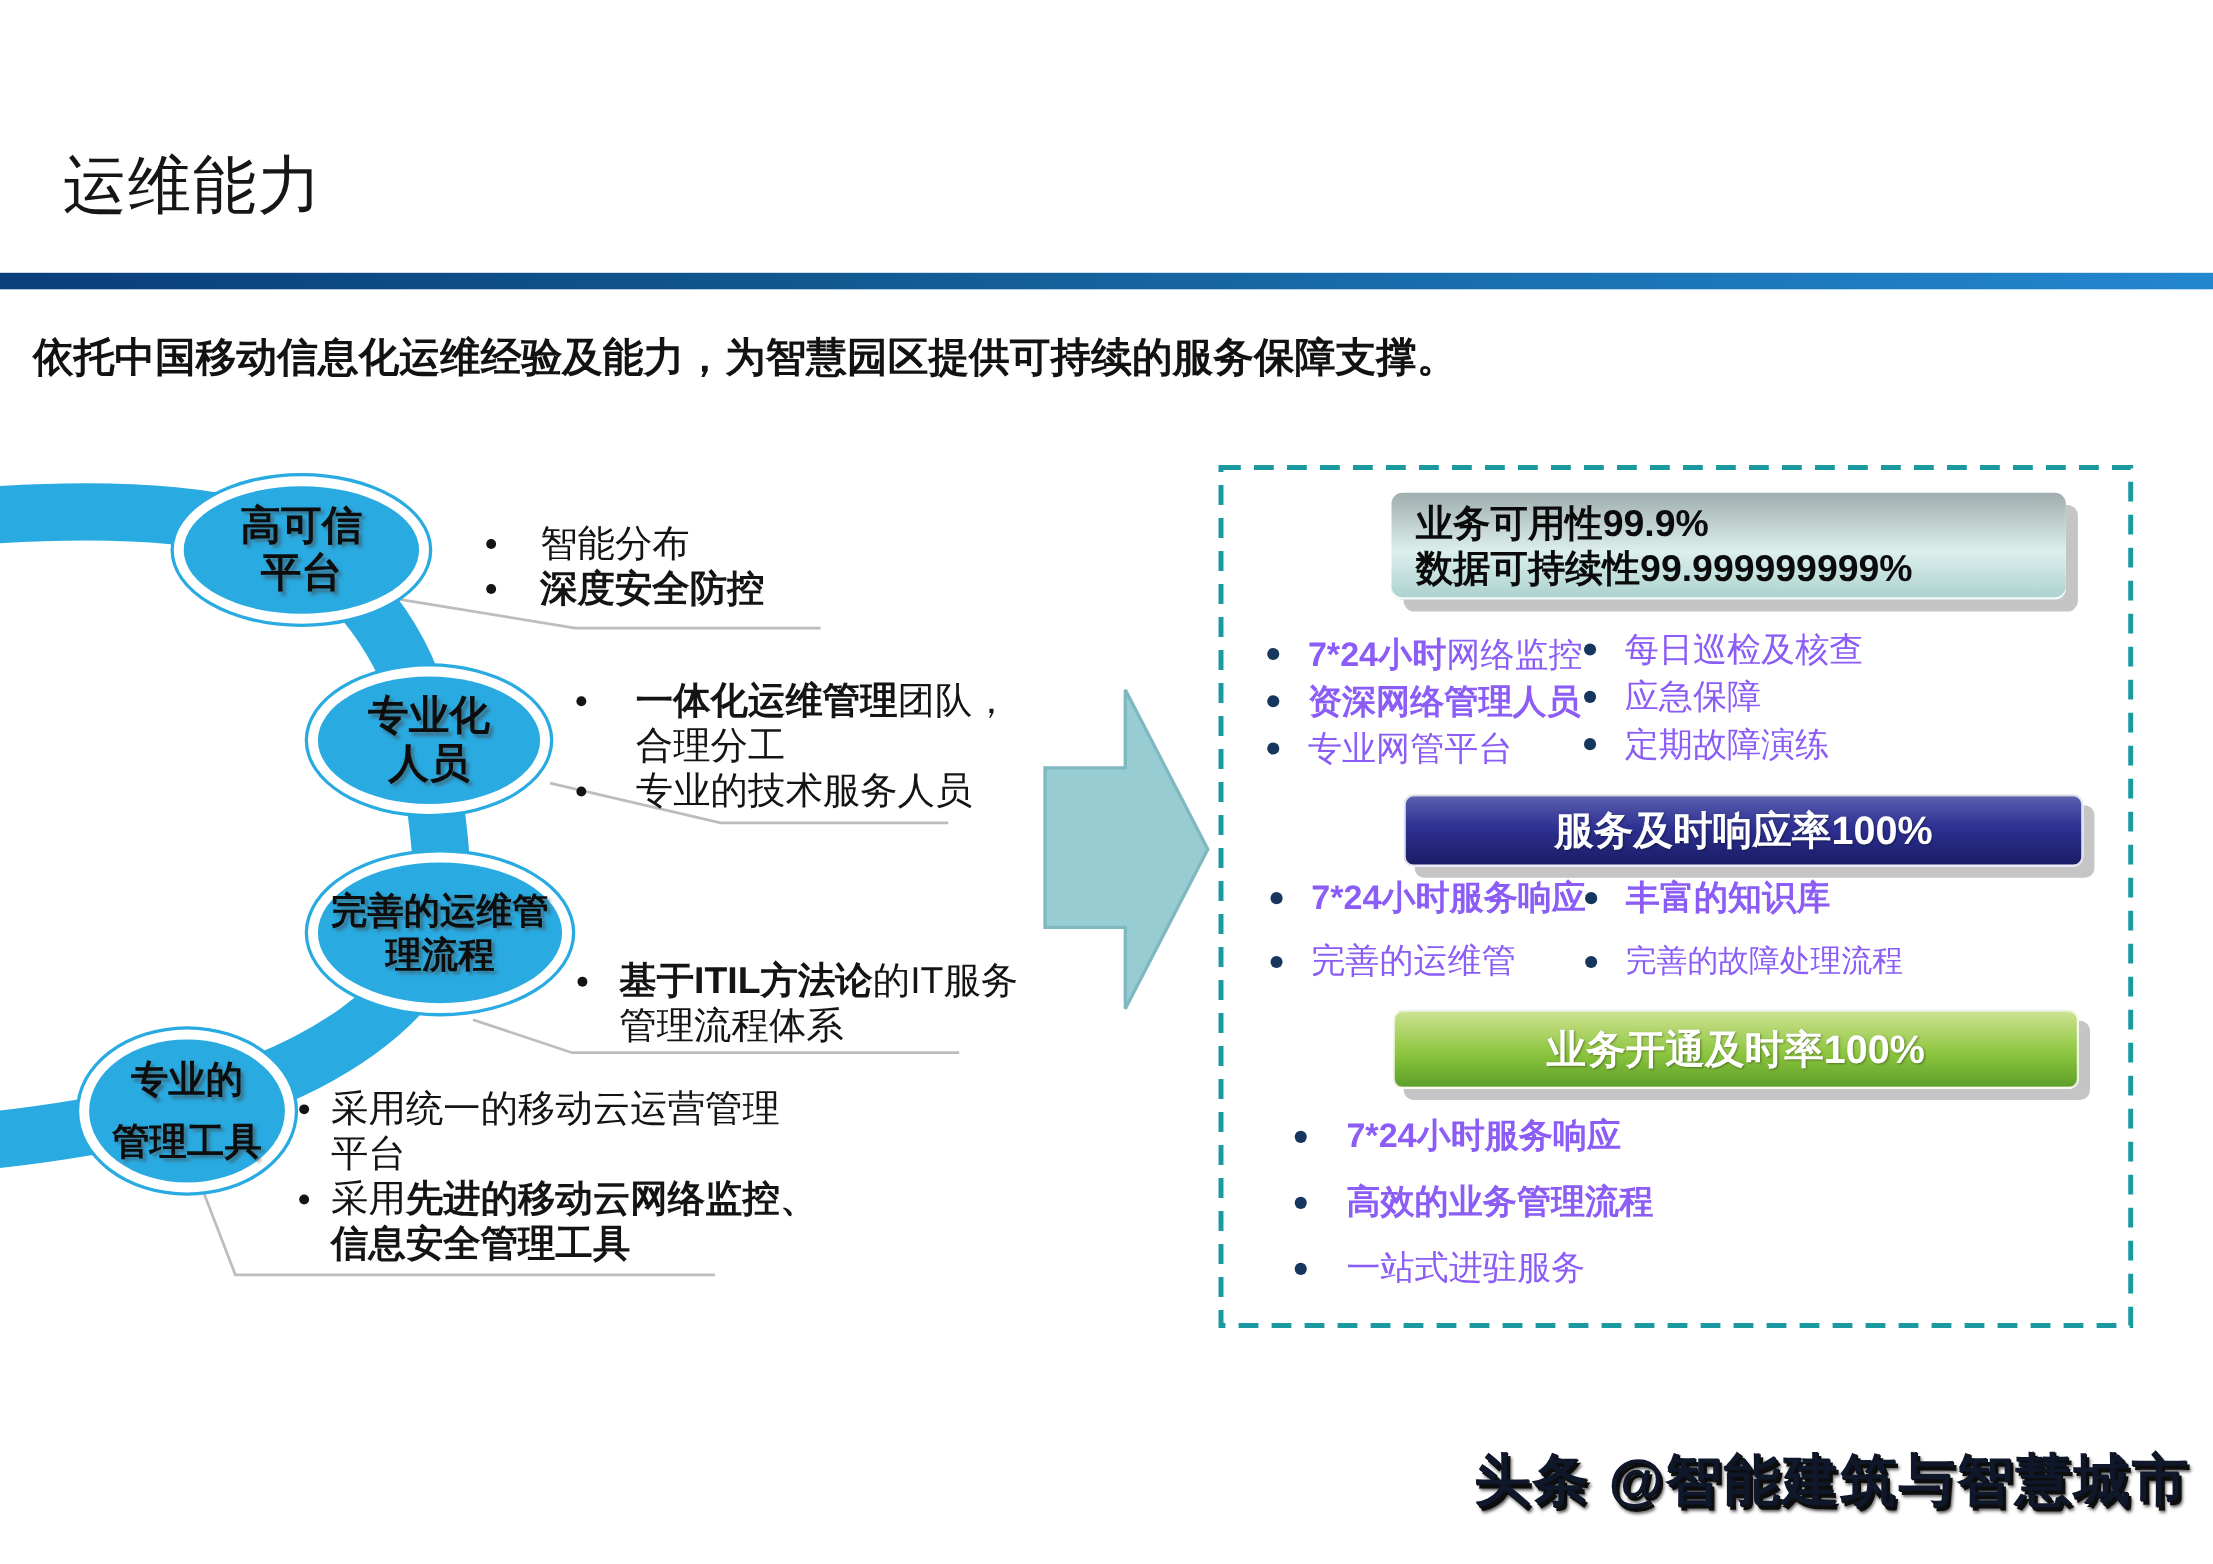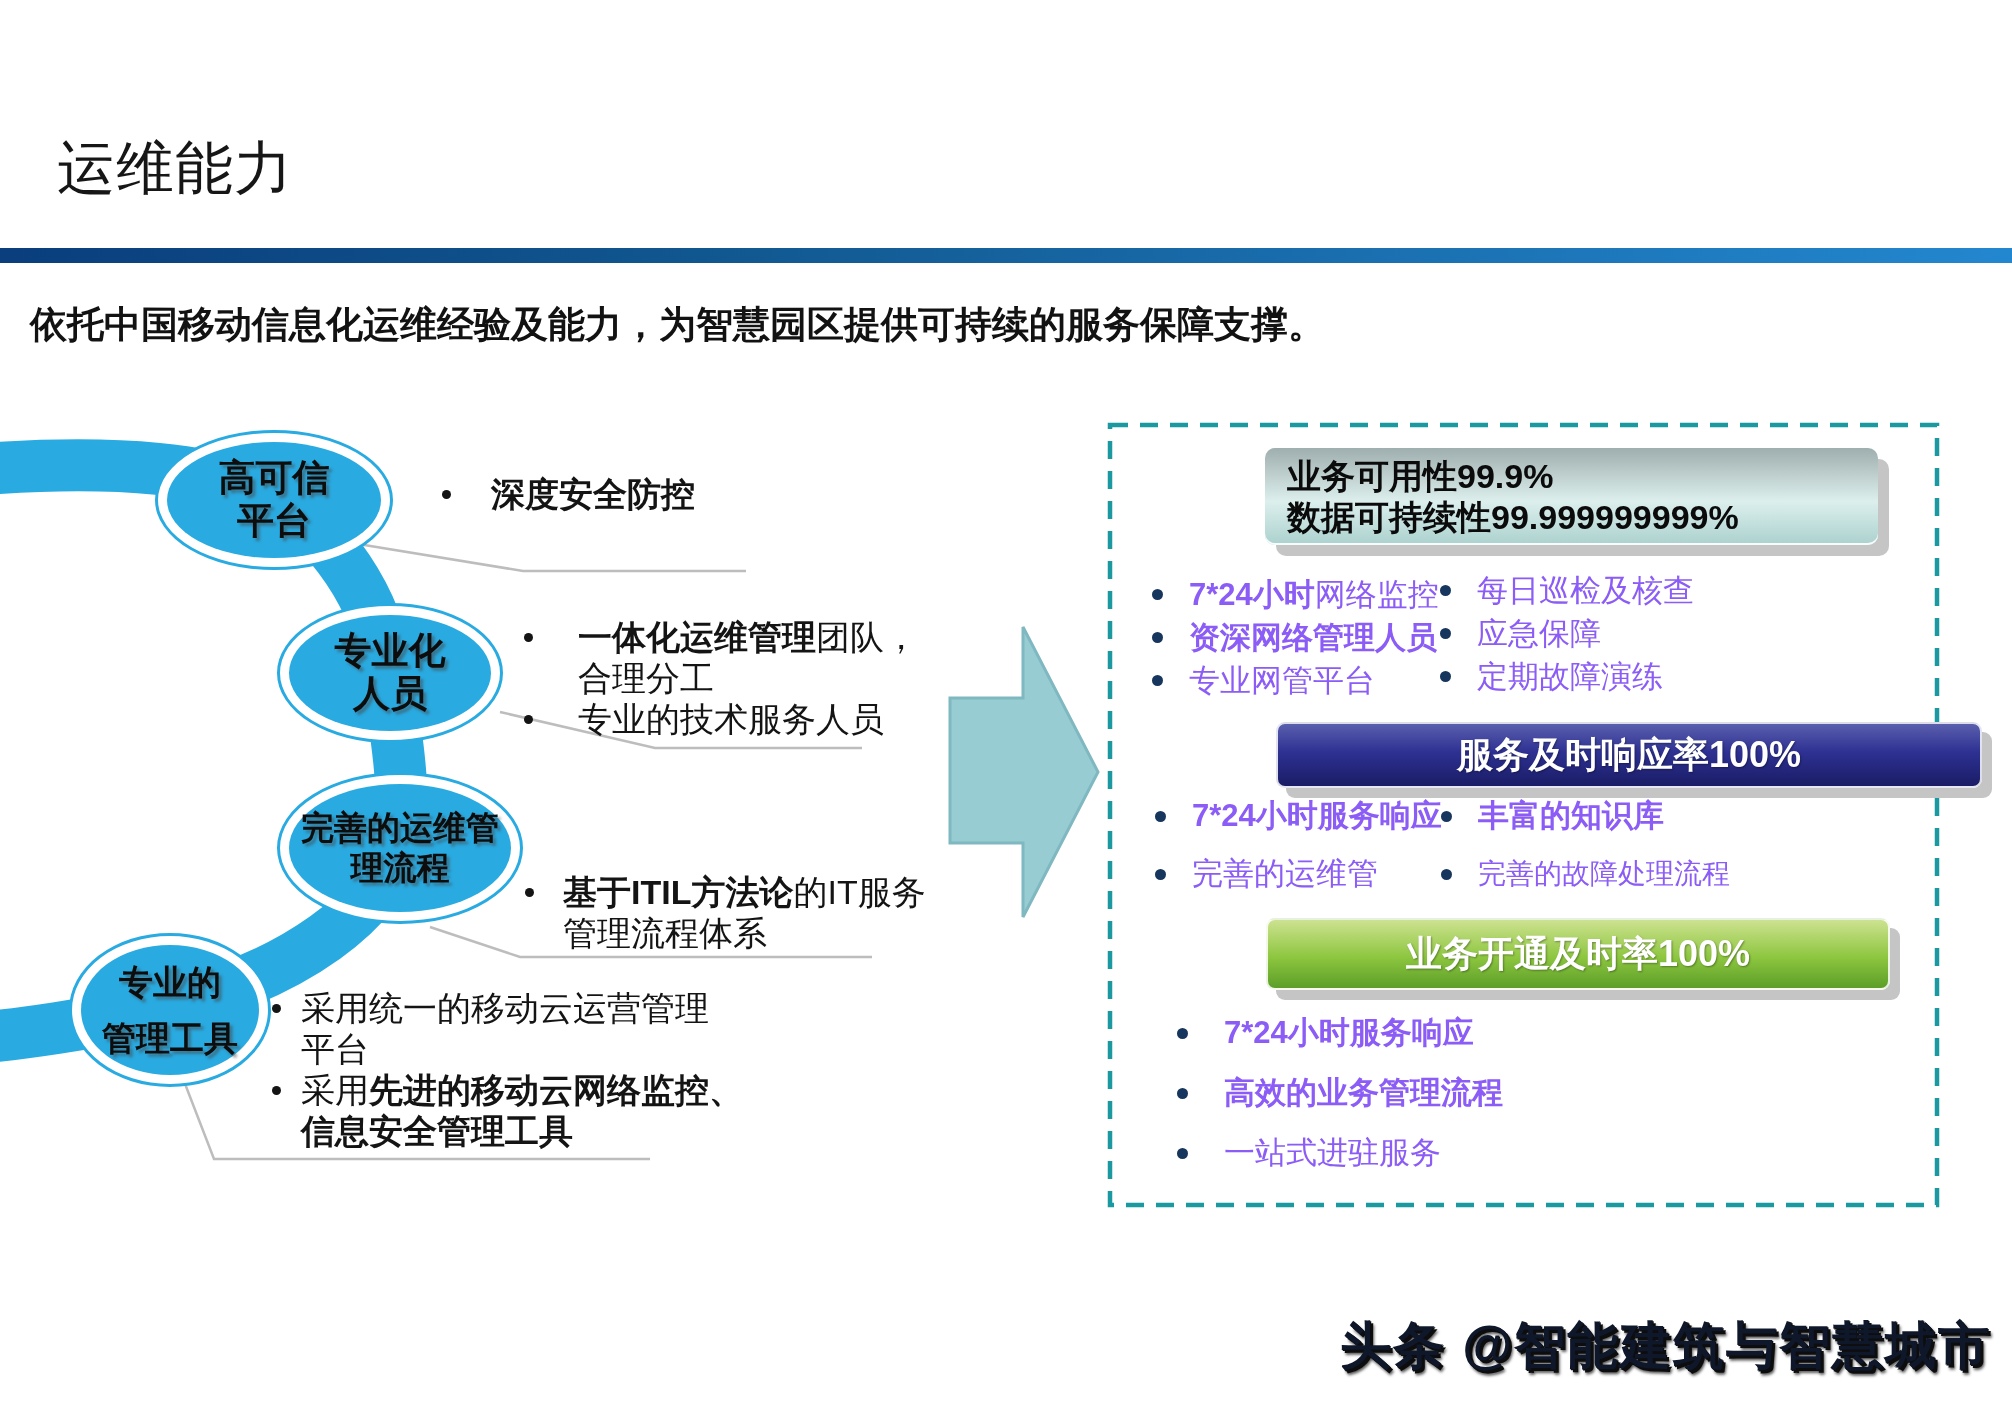--- a/index.html
+++ b/index.html
@@ -74,21 +74,21 @@
   }
   .hbanner span{display:block;white-space:nowrap;}
   .banner{
     position:absolute;border-radius:9px;display:flex;align-items:center;justify-content:center;
     color:#ffffff;font-size:36px;font-weight:900;white-space:nowrap;
     box-shadow:10px 10px 0 rgba(150,150,150,.55);
     border:2px solid rgba(255,255,255,.85);box-sizing:border-box;
     text-shadow:1px 1px 2px rgba(0,0,0,.35);
   }
   .banner-blue{
-    left:166px;top:297px;width:706px;height:66px;
+    left:166px;top:297px;width:618px;height:66px;
     background:linear-gradient(180deg,#5A5FAE 0%,#2E3192 45%,#1A1C66 100%);
   }
   .banner-green{
     left:156px;top:493px;width:624px;height:72px;
     background:linear-gradient(180deg,#CDE290 0%,#8DC63F 55%,#5C9E28 100%);
   }
   .pcol{position:absolute;}
   .prow{display:flex;align-items:center;height:43px;white-space:nowrap;font-size:31px;color:#8b5cf6;}
   .pdot{flex:none;width:11px;height:11px;border-radius:50%;background:#17365D;margin:0 26px 0 4px;}
   .s1c1{left:38px;top:148px;}
@@ -152,20 +152,24 @@
   <div class="node n4">
     <div class="node-inner">
       <span>专业的</span>
       <span>管理工具</span>
     </div>
   </div>
 
   <div class="lg g1">
     <div class="row">
       <span class="ldot"></span>
+      <span>智能分布</span>
+    </div>
+    <div class="row">
+      <span class="ldot"></span>
       <span class="b">深度安全防控</span>
     </div>
   </div>
 
   <div class="lg g2">
     <div class="row">
       <span class="ldot"></span>
       <span><span class="b">一体化运维管理</span><span>团队，</span></span>
     </div>
     <div class="row">

